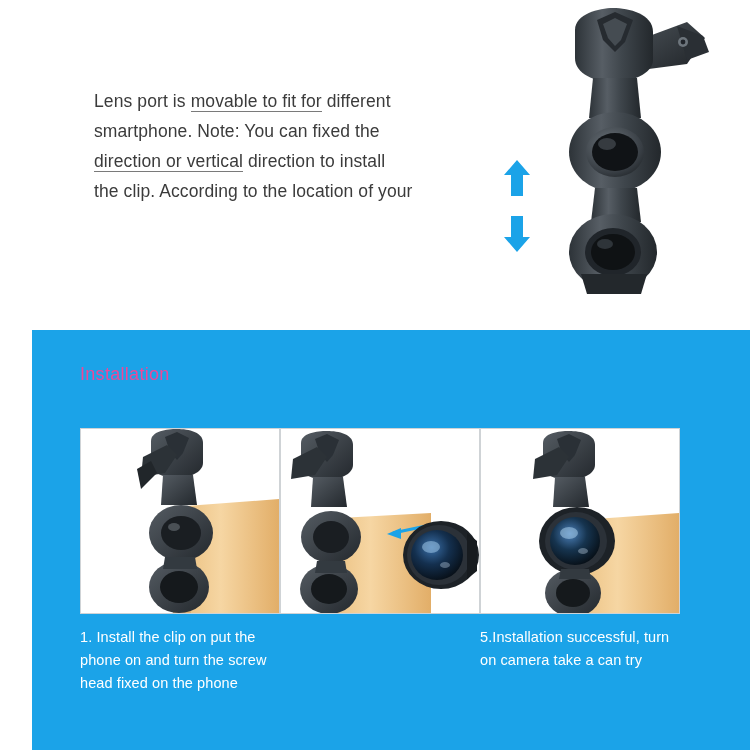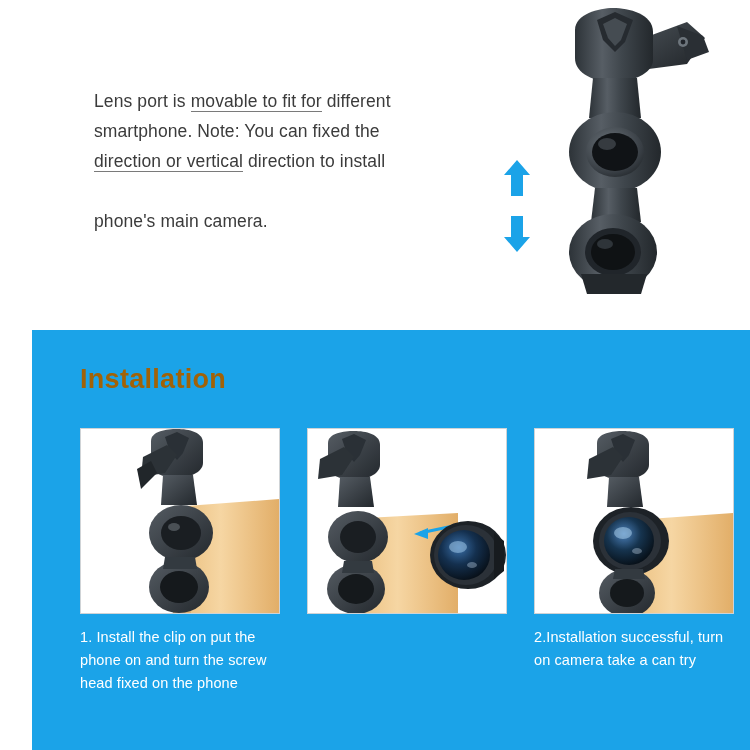--- a/index.html
+++ b/index.html
@@ -72,32 +72,31 @@
     left: 0;
     top: 330px;
     width: 750px;
     height: 420px;
     background: #1ba3e8;
   }
   .install-title {
     position: absolute;
     left: 48px;
     top: 364px;
-    font-size: 27px;
-    color: #a16207;
+    font-size: 18px;
+    color: #ec4899;
     letter-spacing: 0.3px;
-    font-weight: bold;
   }
   .cards {
     position: absolute;
     left: 48px;
     top: 428px;
     width: 654px;
     display: flex;
-    justify-content: space-between;
+    justify-content: flex-start;
   }
   .card {
     width: 200px;
   }
   .card-img {
     position: relative;
     width: 200px;
     height: 186px;
     background: #ffffff;
     border: 1px solid #cfd3d6;
@@ -118,22 +117,21 @@
 <body>
 
 <div class="page">
 
   <div class="top-section">
 
     <div class="top-text">
       <span>Lens port is <span class="ul">movable to fit for</span> different</span><br>
       <span>smartphone. Note: You can fixed the</span><br>
       <span><span class="ul">direction or vertical</span> direction to install</span><br>
-      <br>
-      <span>phone's main camera.</span>
+      <span>the clip. According to the location of your</span><br>
     </div>
 
     <div class="clip-illustration">
       <svg width="200" height="290" viewBox="0 0 200 290">
         <defs>
           <linearGradient id="bodyGrad" x1="0" y1="0" x2="1" y2="0">
             <stop offset="0%" stop-color="#2d3338"></stop>
             <stop offset="35%" stop-color="#575e65"></stop>
             <stop offset="60%" stop-color="#3f464c"></stop>
             <stop offset="100%" stop-color="#23282c"></stop>
@@ -320,17 +318,17 @@
           <ellipse cx="95" cy="112" rx="31" ry="29" fill="#2b3138"></ellipse>
           <ellipse cx="94" cy="112" rx="25" ry="24" fill="url(#lensG3)"></ellipse>
           <ellipse cx="88" cy="104" rx="9" ry="6" fill="#a8cdeb" opacity="0.55"></ellipse>
           <ellipse cx="102" cy="122" rx="5" ry="3" fill="#d5e6f7" opacity="0.35"></ellipse>
 
           <ellipse cx="92" cy="164" rx="28" ry="24" fill="url(#clipG3)"></ellipse>
           <ellipse cx="92" cy="164" rx="17" ry="14" fill="#15191c"></ellipse>
           <path d="M80 140 L108 140 L110 150 L78 150 Z" fill="#333a40"></path>
         </svg>
       </div>
-      <div class="card-caption">2.Installation successful, turn on camera take a can try</div>
+      <div class="card-caption">5.Installation successful, turn on camera take a can try</div>
     </div>
 
   </div>
 </div>
 
 </body></html>

